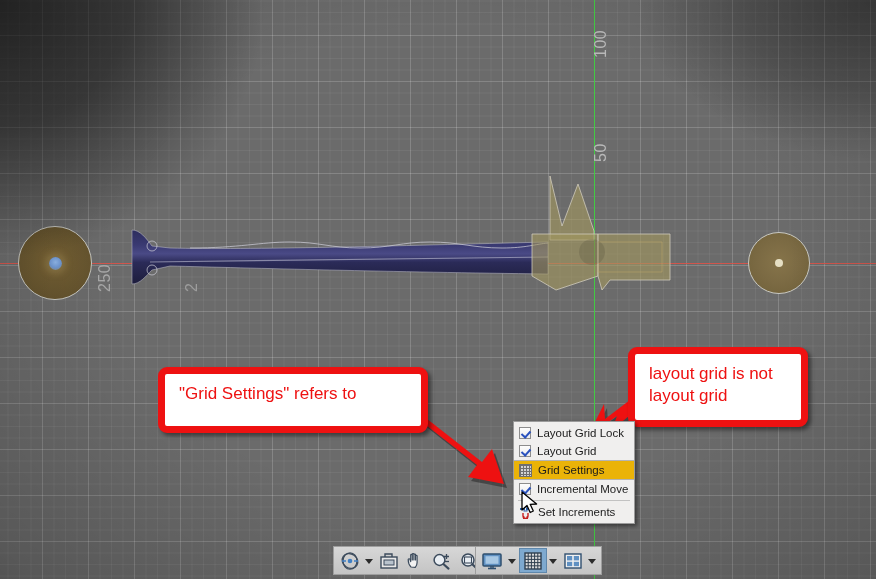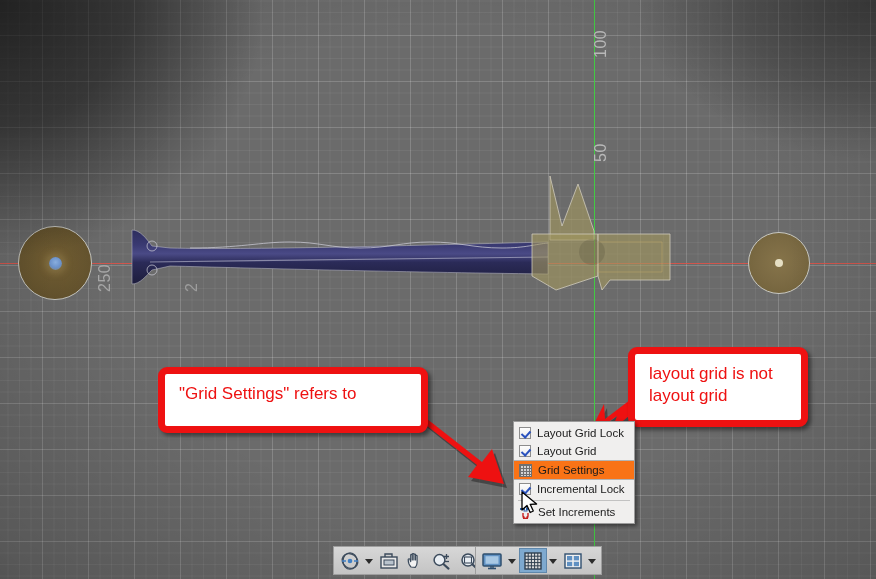--- a/index.html
+++ b/index.html
@@ -144,21 +144,21 @@
     font-size: 11.5px;
     color: #1b1b1b;
   }
   .menu-item {
     display: flex; align-items: center;
     height: 18px;
     padding: 0 6px 0 5px;
     white-space: nowrap;
   }
   .menu-item.selected {
-    background: #f97316;
+    background: #eab308;
     border-top: 1px solid #b4b4b4;
     border-bottom: 1px solid #b4b4b4;
   }
   .menu-item .label { margin-left: 6px; }
   .cb {
     width: 12px; height: 12px;
     border: 1px solid #8d8d8d;
     background: linear-gradient(#fdfdfd,#ededed);
     box-sizing: border-box;
     position: relative;
@@ -312,21 +312,21 @@
   </div>
 
 
   <div class="menu-item selected">
     <span class="gridicon"></span>
     <span class="label">Grid Settings</span>
   </div>
 
   <div class="menu-item">
     <span class="cb checked"></span>
-    <span class="label">Incremental Lock</span>
+    <span class="label">Incremental Move</span>
   </div>
 
   <div class="menu-sep"></div>
 
   <div class="menu-item">
     <svg class="incicon" viewBox="0 0 13 13">
       <rect x="1" y="2" width="2" height="2" fill="#2b5fa8"></rect>
       <rect x="4" y="2" width="2" height="2" fill="#2b5fa8"></rect>
       <rect x="7" y="2" width="2" height="2" fill="#2b5fa8"></rect>
       <rect x="10" y="2" width="2" height="2" fill="#2b5fa8"></rect>

